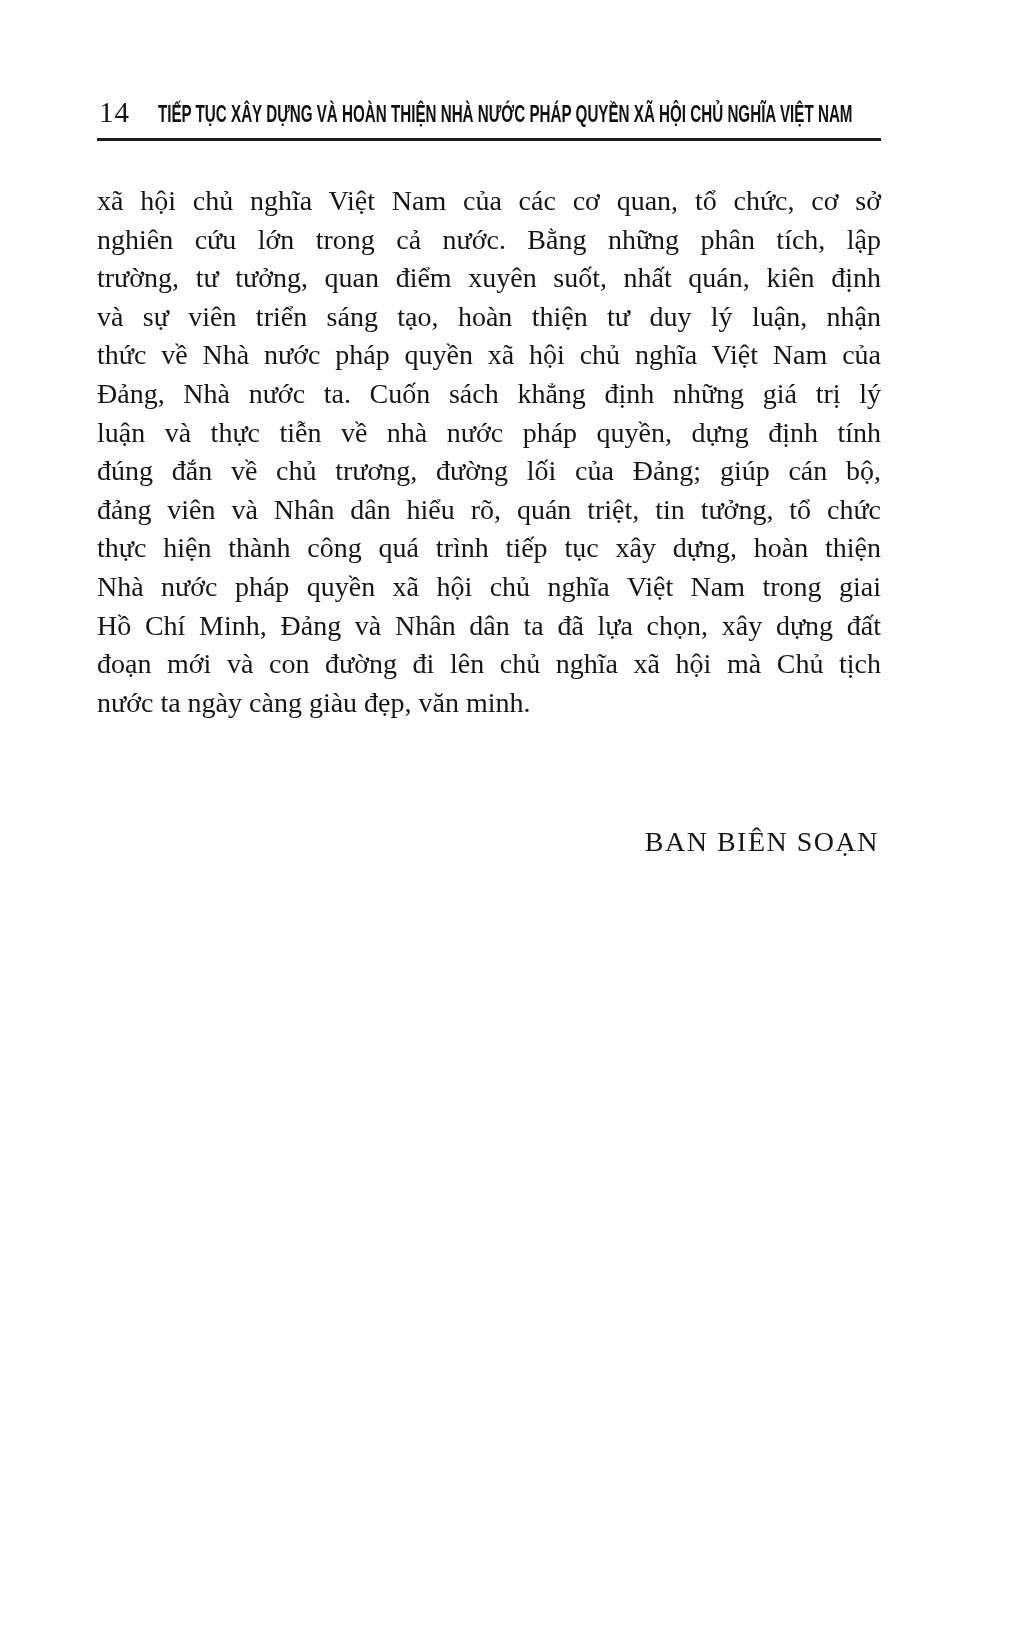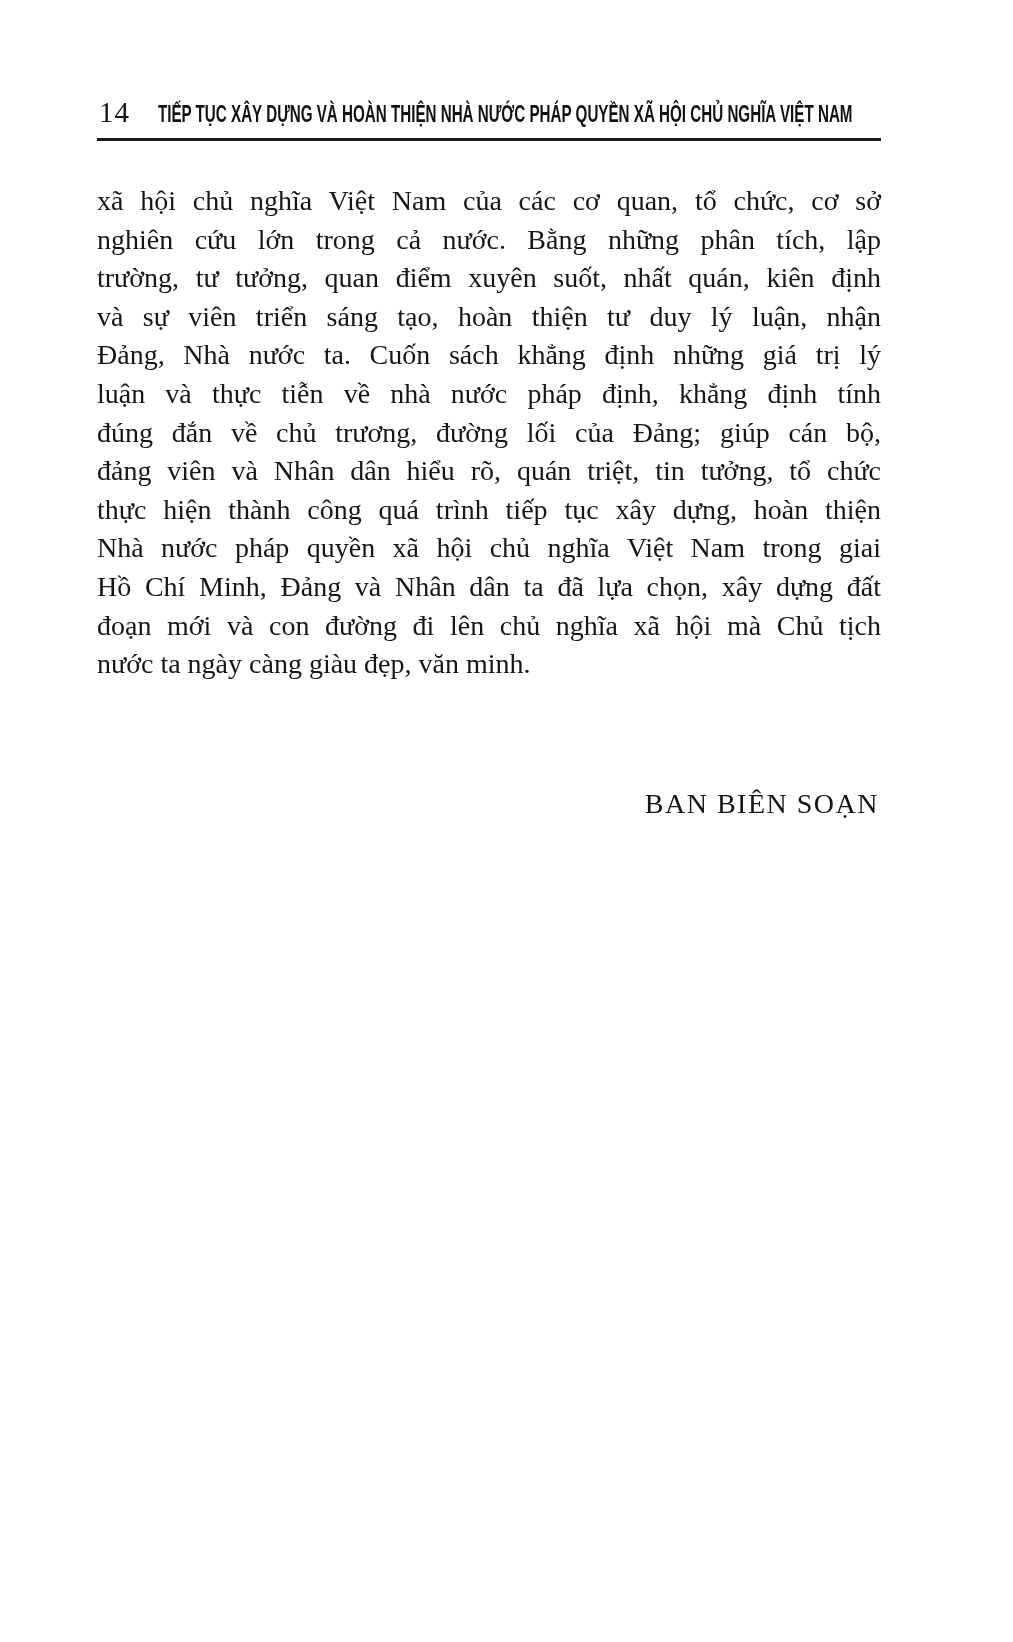--- a/index.html
+++ b/index.html
@@ -90,22 +90,23 @@
       <span class="title-wrap">
         <span class="running-title">TIẾP TỤC XÂY DỰNG VÀ HOÀN THIỆN NHÀ NƯỚC PHÁP QUYỀN XÃ HỘI CHỦ NGHĨA VIỆT NAM</span>
       </span>
     </header>
 
     <div class="paragraph">
         <div class="line">xã hội chủ nghĩa Việt Nam của các cơ quan, tổ chức, cơ sở</div>
         <div class="line">nghiên cứu lớn trong cả nước. Bằng những phân tích, lập</div>
         <div class="line">trường, tư tưởng, quan điểm xuyên suốt, nhất quán, kiên định</div>
         <div class="line">và sự viên triển sáng tạo, hoàn thiện tư duy lý luận, nhận</div>
+        <div class="line">thức về Nhà nước pháp quyền xã hội chủ nghĩa Việt Nam của</div>
         <div class="line">Đảng, Nhà nước ta. Cuốn sách khẳng định những giá trị lý</div>
-        <div class="line">luận và thực tiễn về nhà nước pháp định, khẳng định tính</div>
+        <div class="line">luận và thực tiễn về nhà nước pháp quyền, dựng định tính</div>
         <div class="line">đúng đắn về chủ trương, đường lối của Đảng; giúp cán bộ,</div>
         <div class="line">đảng viên và Nhân dân hiểu rõ, quán triệt, tin tưởng, tổ chức</div>
         <div class="line">thực hiện thành công quá trình tiếp tục xây dựng, hoàn thiện</div>
         <div class="line">Nhà nước pháp quyền xã hội chủ nghĩa Việt Nam trong giai</div>
         <div class="line">Hồ Chí Minh, Đảng và Nhân dân ta đã lựa chọn, xây dựng đất</div>
         <div class="line">đoạn mới và con đường đi lên chủ nghĩa xã hội mà Chủ tịch</div>
         <div class="line last">nước ta ngày càng giàu đẹp, văn minh.</div>
       </div>
 
     <div class="signature">BAN BIÊN SOẠN</div>

